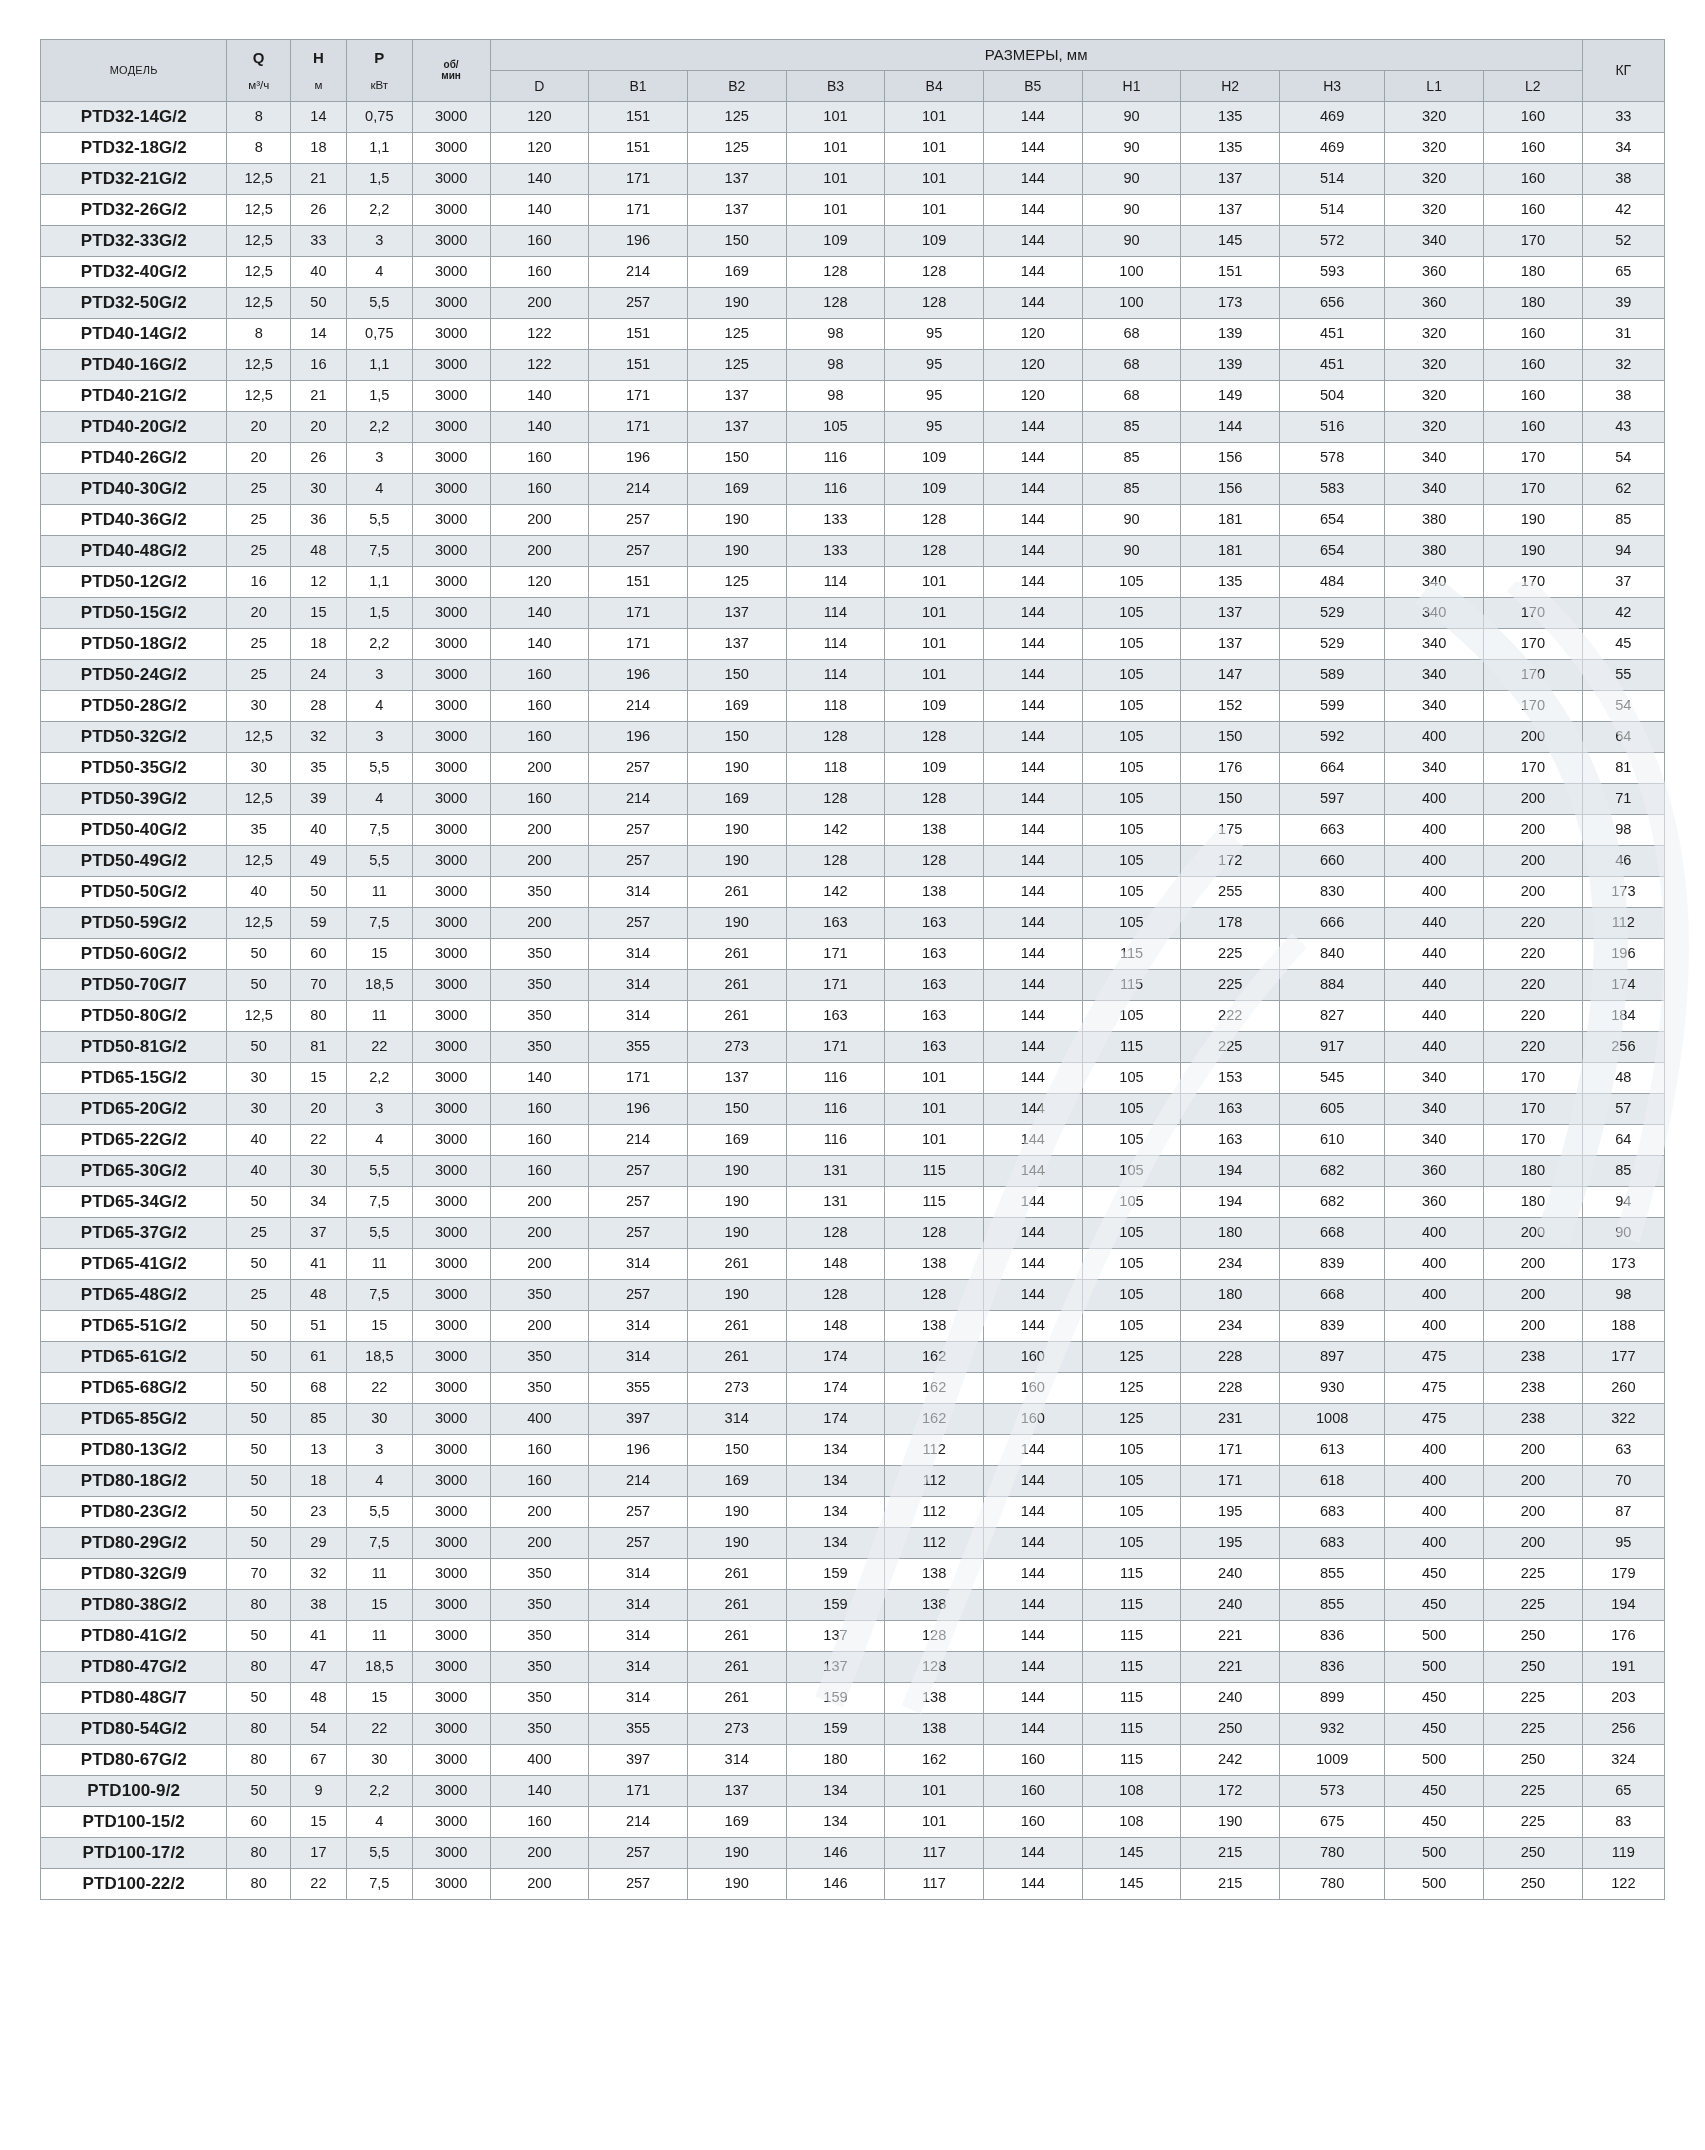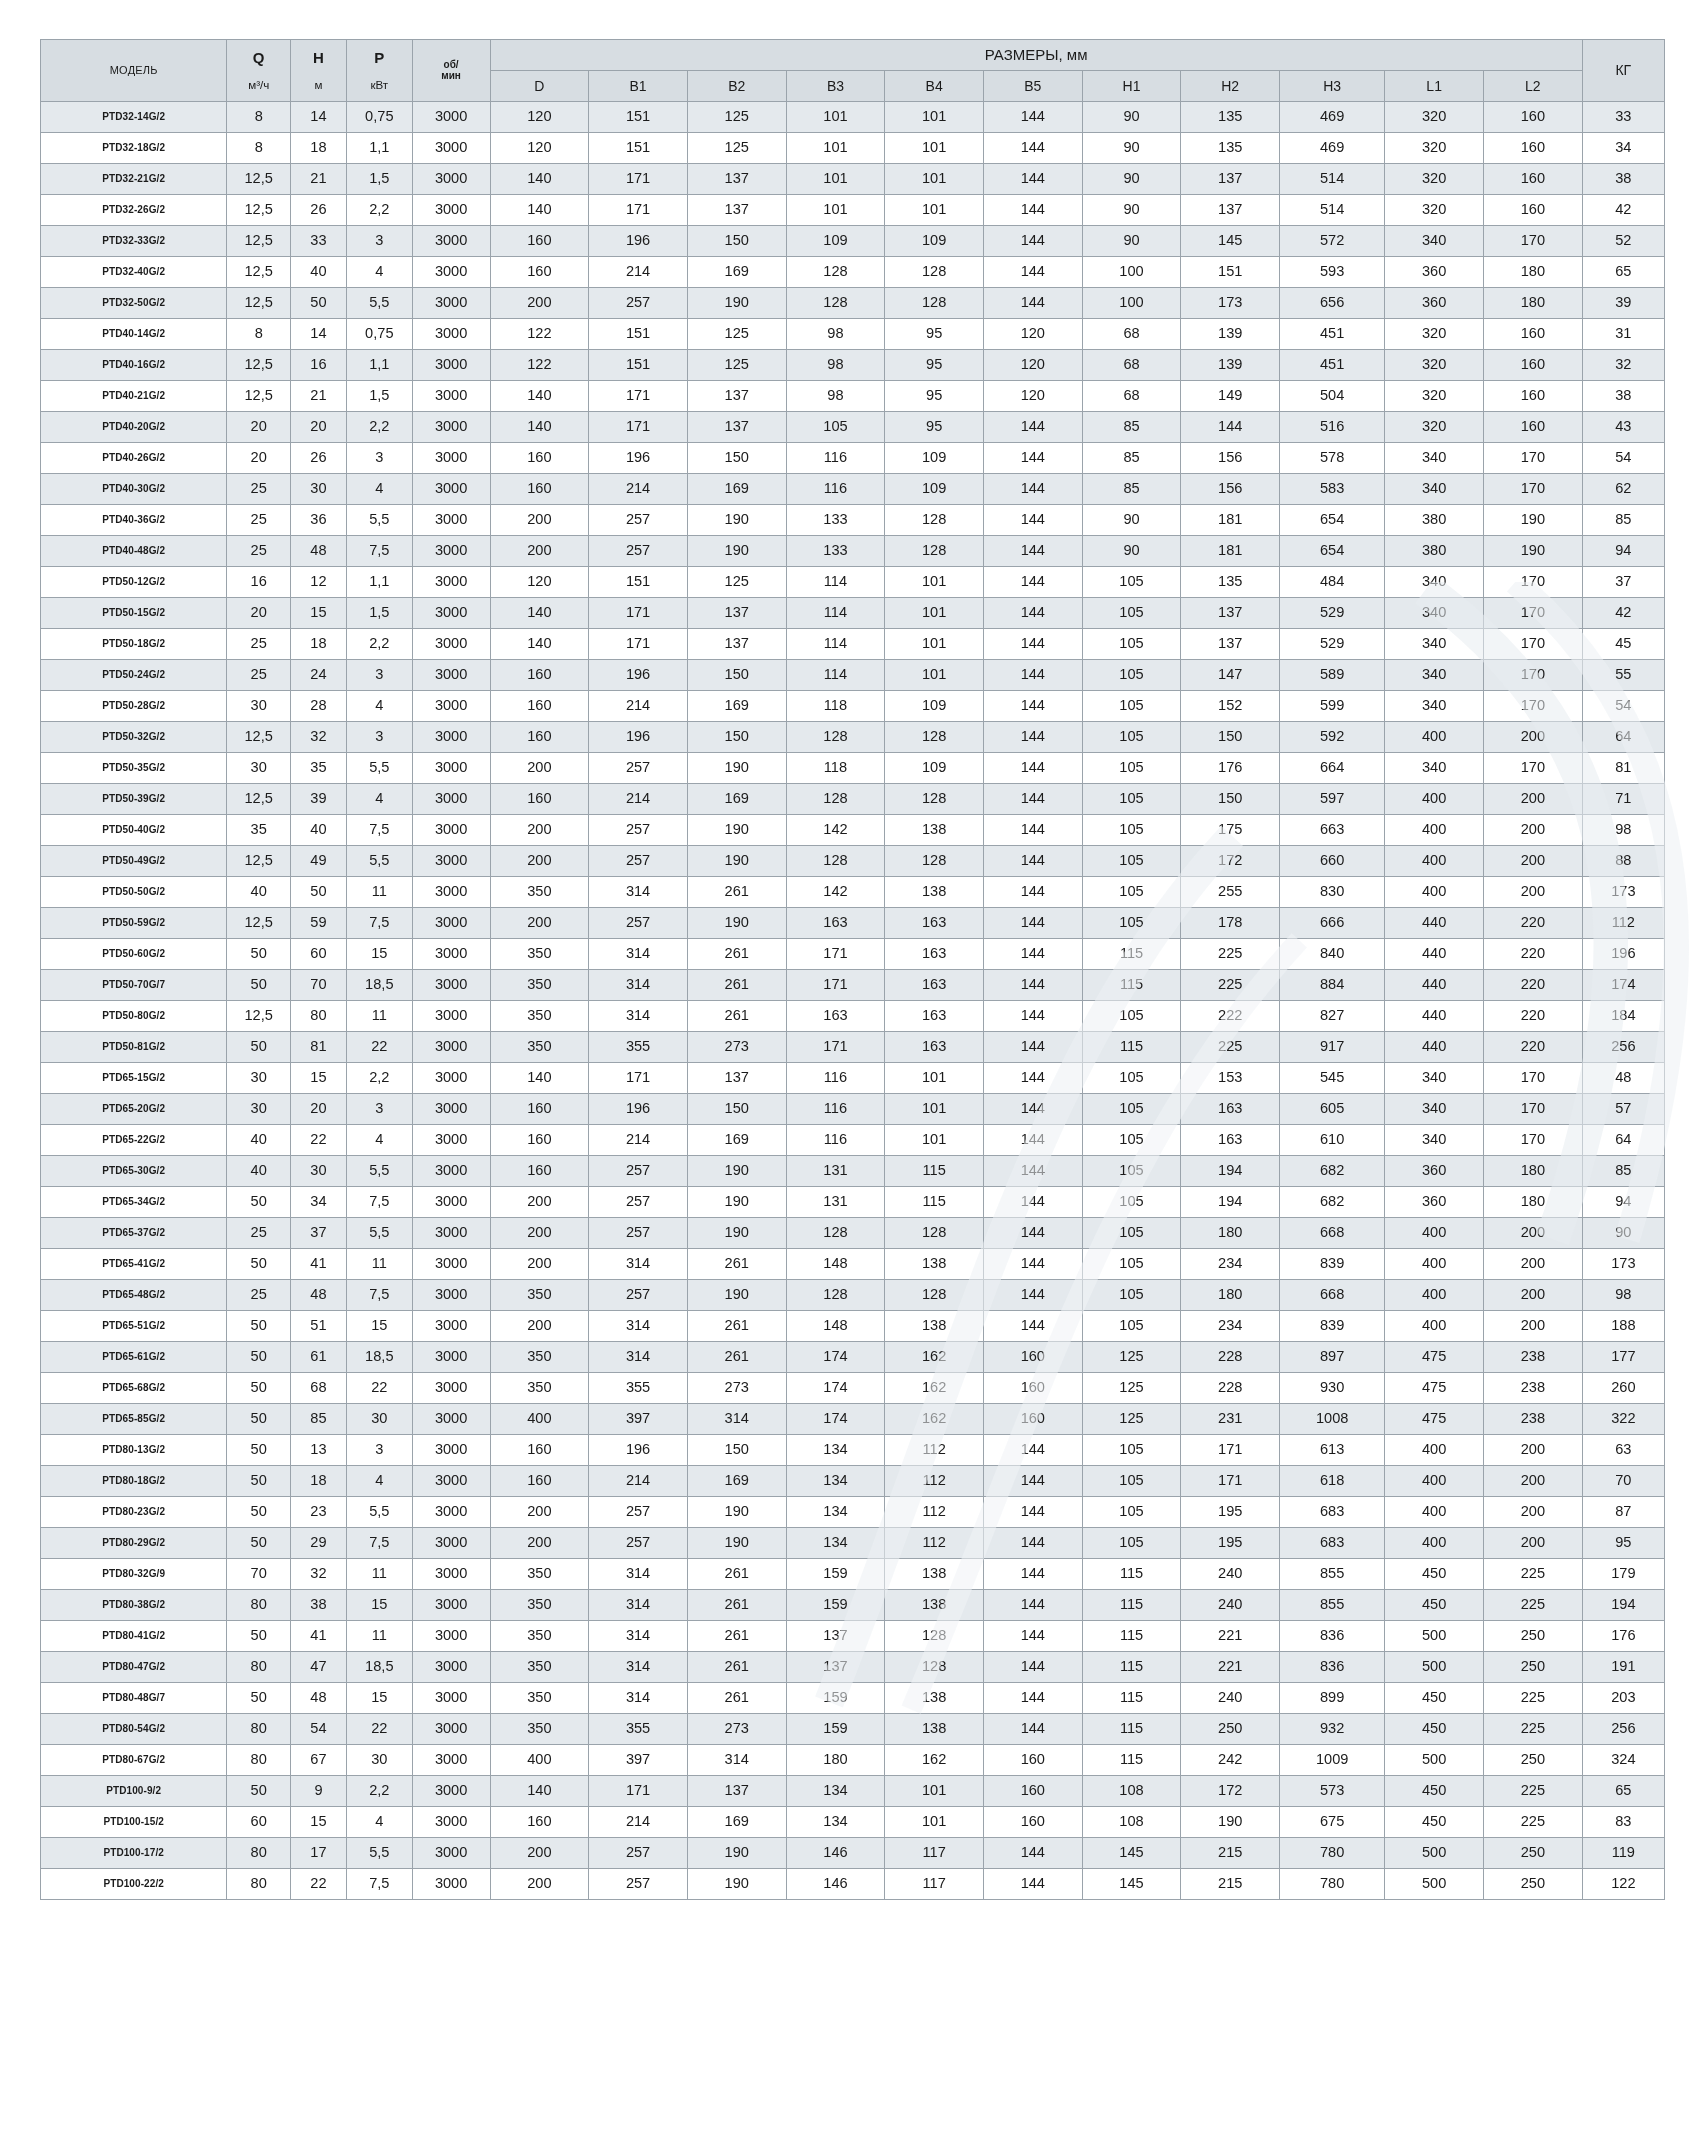--- a/index.html
+++ b/index.html
@@ -59,21 +59,21 @@
     font-weight: bold;
     display: block;
   }
   .obmin {
     font-size: 10px;
     font-weight: bold;
     line-height: 1.08;
   }
   tbody td.model {
     font-weight: bold;
-    font-size: 10px;
+    font-size: 17px;
     letter-spacing: 0.1px;
   }
   tbody tr.odd td {
     background: #e4e9ed;
   }
   tbody tr.even td {
     background: #ffffff;
   }
   
   .wm {
@@ -618,21 +618,21 @@
           <td>257</td>
           <td>190</td>
           <td>128</td>
           <td>128</td>
           <td>144</td>
           <td>105</td>
           <td>172</td>
           <td>660</td>
           <td>400</td>
           <td>200</td>
-          <td>88</td>
+          <td>46</td>
         </tr>
         <tr class="even">
           <td class="model">PTD50-50G/2</td>
           <td>40</td>
           <td>50</td>
           <td>11</td>
           <td>3000</td>
           <td>350</td>
           <td>314</td>
           <td>261</td>

